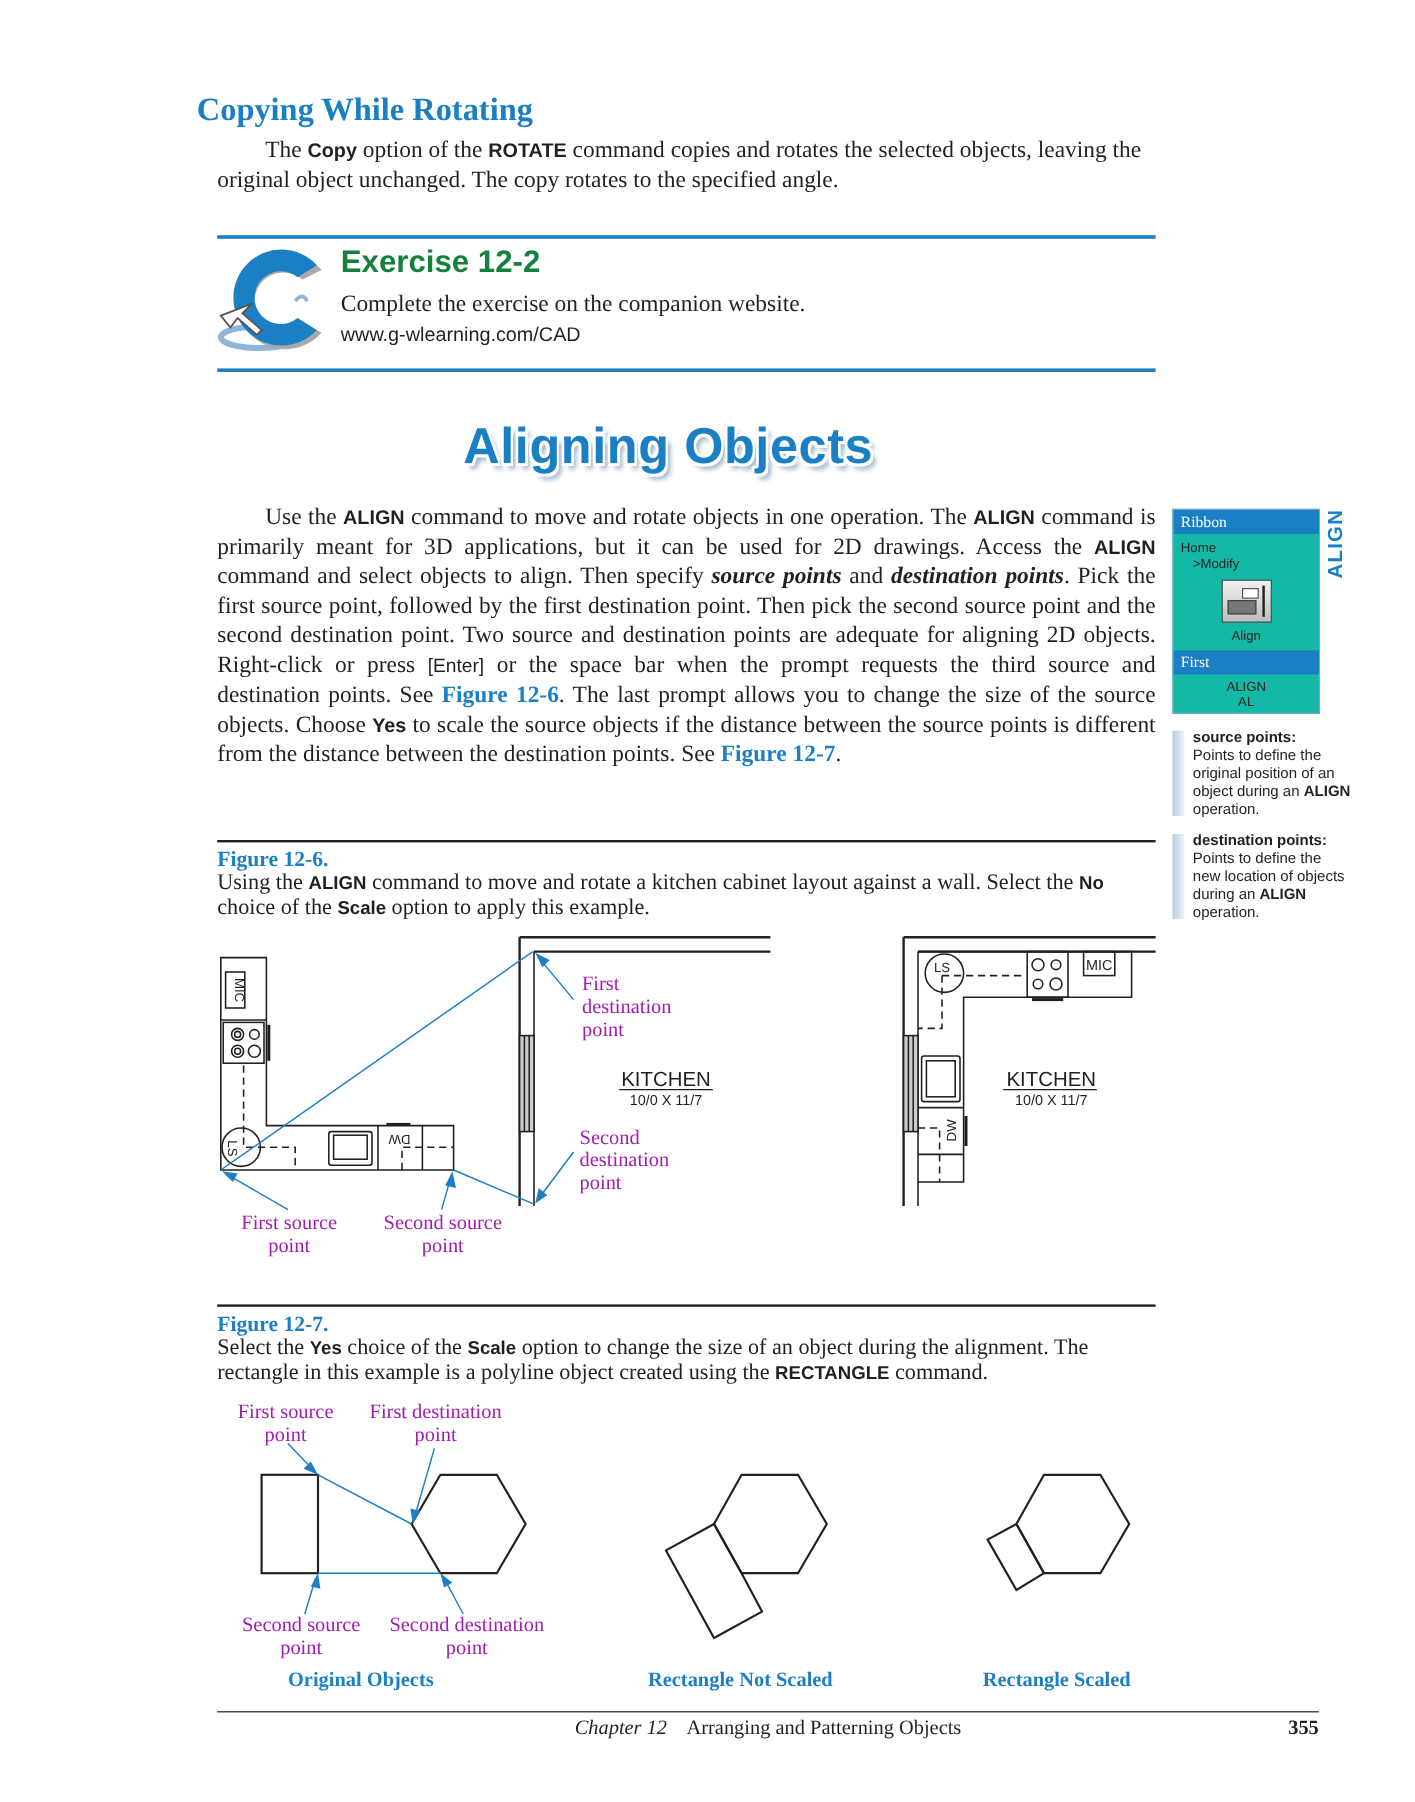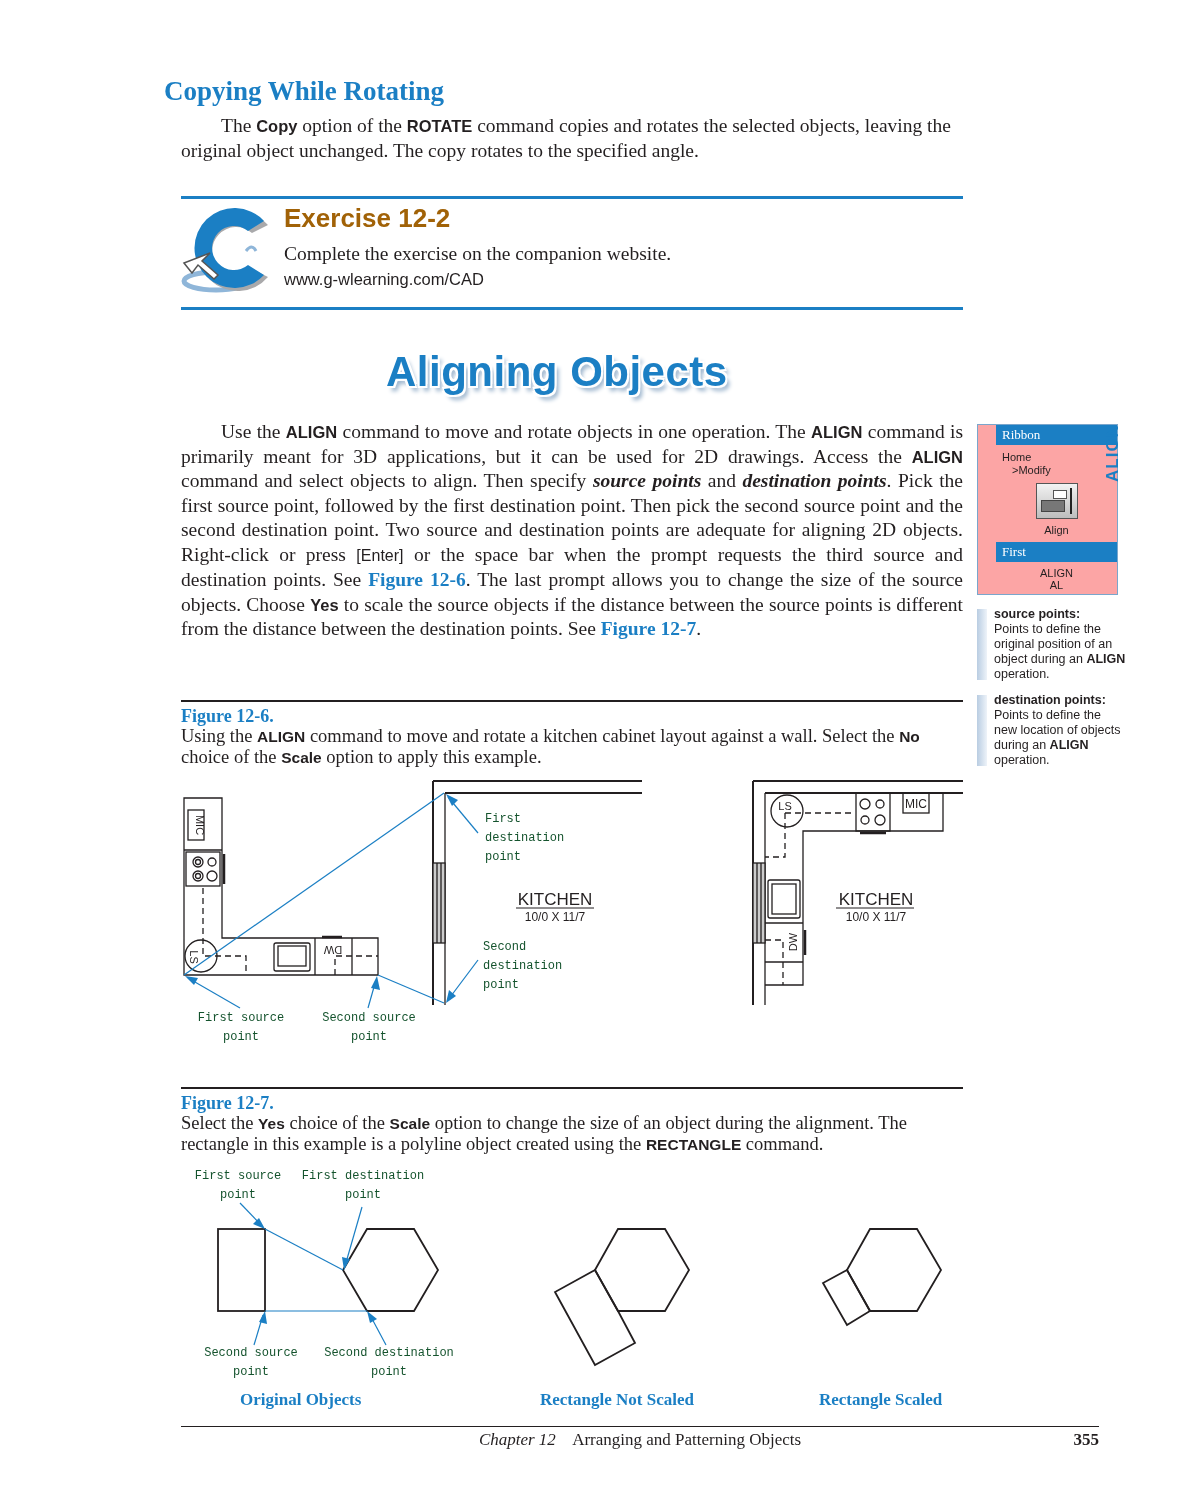--- a/index.html
+++ b/index.html
@@ -6,41 +6,41 @@
   body{width:1179px;height:1502px;position:relative;overflow:hidden;font-family:"Liberation Serif","DejaVu Serif",serif;color:#231f20;}
   .abs{position:absolute;}
   .sans{font-family:"Liberation Sans","DejaVu Sans",sans-serif;}
   .h2{left:164px;top:76px;font-size:27px;font-weight:bold;color:#1b7fc4;}
   .body{font-size:19.5px;line-height:24.5px;}
   .para1{left:181px;top:114px;width:782px;}
   .indent{text-indent:40px;}
   .b{font-family:"Liberation Sans","DejaVu Sans",sans-serif;font-weight:bold;font-size:16.5px;margin-top:17px;}
   .rule-blue{height:3px;background:#1b7fc4;}
   .rule-dark{height:2px;background:#231f20;}
-  .ex-title{left:284px;top:203px;font-family:"Liberation Sans","DejaVu Sans",sans-serif;font-weight:bold;font-size:26px;color:#a16207;}
+  .ex-title{left:284px;top:203px;font-family:"Liberation Sans","DejaVu Sans",sans-serif;font-weight:bold;font-size:26px;color:#15803d;}
   .ex-text{left:284px;top:243px;font-size:19.5px;}
   .ex-url{left:284px;top:270px;font-size:16.5px;}
   .big-title{left:386px;top:348px;font-family:"Liberation Sans","DejaVu Sans",sans-serif;font-weight:900;font-size:42px;color:#1b7fc4;letter-spacing:0.5px;
     text-shadow:2px 2px 0 #fff,-2px -2px 0 #fff,2px -2px 0 #fff,-2px 2px 0 #fff,4px 5px 4px #9ab3cc;}
   .para2{left:181px;top:420px;width:782px;text-align:justify;}
   .para2 i{font-weight:bold;}
   .fig-link{color:#1b7fc4;font-weight:bold;}
   .key{font-family:"Liberation Sans","DejaVu Sans",sans-serif;font-size:16px;}
-  .ribbon-box{left:977px;top:424px;width:121px;height:169px;border:1px solid #7aa6cc;background:#fca5a5;font-family:"Liberation Sans","DejaVu Sans",sans-serif;padding-left:18px;}
+  .ribbon-box{left:977px;top:424px;width:121px;height:169px;border:1px solid #7aa6cc;background:#14b8a6;font-family:"Liberation Sans","DejaVu Sans",sans-serif;}
   .rb-head{background:#1b7fc4;color:#fff;font-family:"Liberation Serif","DejaVu Serif",serif;font-size:13px;height:20px;line-height:20px;padding-left:6px;}
   .rb-txt{font-size:11px;font-weight:normal;color:#231f20;}
   .align-vert{left:1101px;top:424px;width:26px;height:60px;}
   .align-vert span{position:absolute;left:0;top:0;transform-origin:0 0;transform:rotate(-90deg) translate(-58px,2px);font-family:"Liberation Sans","DejaVu Sans",sans-serif;font-weight:bold;font-size:17px;color:#1b7fc4;letter-spacing:1px;white-space:nowrap;}
   .gloss{left:977px;width:150px;font-family:"Liberation Sans","DejaVu Sans",sans-serif;font-size:12.5px;line-height:15px;padding-left:17px;box-sizing:border-box;}
   .gloss:before{content:"";position:absolute;left:0;top:2px;bottom:2px;width:10px;background:linear-gradient(to right,#b9cde2,#eef3f9);}
   .gloss b{font-weight:bold;margin-top:23px;}
   .fig-title{font-size:18px;font-weight:bold;color:#1b7fc4;}
   .fig-cap{font-size:18.5px;line-height:21px;}
   .fig-cap b{font-family:"Liberation Sans","DejaVu Sans",sans-serif;font-weight:bold;font-size:15.5px;}
-  .lbl{font-size:12px;line-height:19px;color:#14532d;text-align:center;font-family:Liberation Mono, monospace;}
+  .lbl{font-size:17px;line-height:19px;color:#a21caf;text-align:center;}
   .lbl-left{text-align:left;}
   .sub-lbl{font-size:17px;font-weight:bold;color:#1b7fc4;}
   .footer{left:181px;top:1430px;width:918px;font-size:17px;text-align:center;}
   svg{position:absolute;overflow:visible;}
 </style>
 </head>
 <body>
 
 <div class="abs h2">Copying While Rotating</div>
 <div class="abs body para1 indent">The <b class="b">Copy</b> option of the <b class="b">ROTATE</b> command copies and rotates the selected objects, leaving the original object unchanged. The copy rotates to the specified angle.</div>

